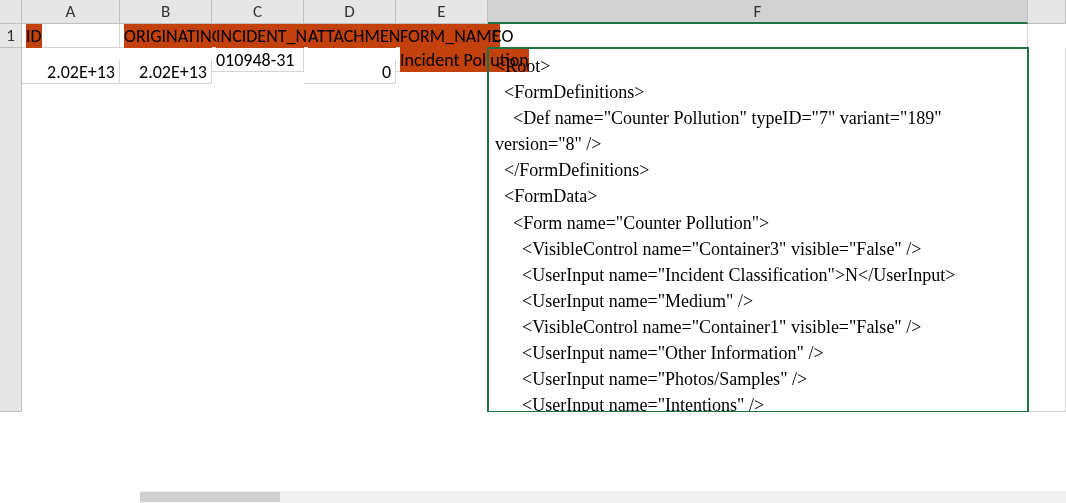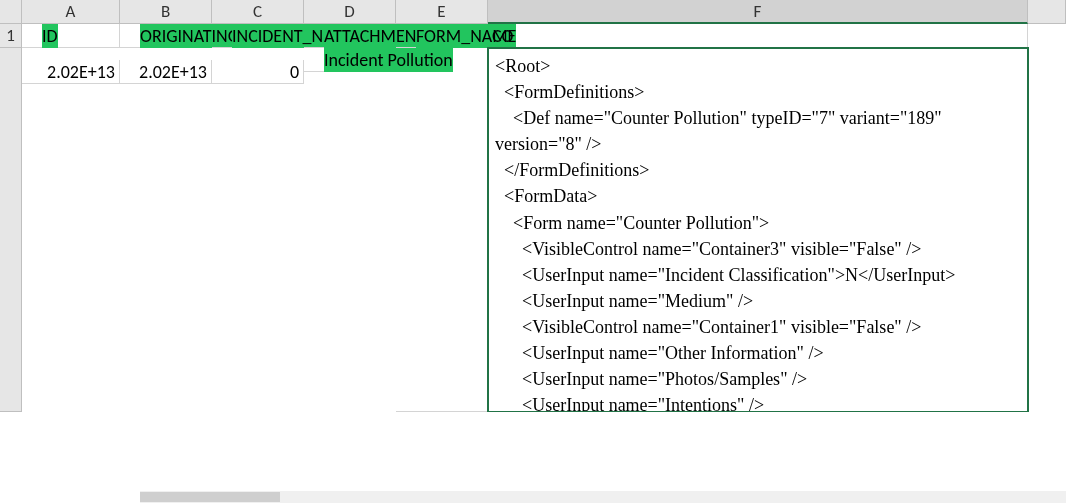--- a/index.html
+++ b/index.html
@@ -52,22 +52,21 @@
       overflow: hidden;
       position: relative;
     }
     .cell.right { text-align: right; margin-top: 12px; }
     .cell.overflow { overflow: visible; }
     .cell.overflow > span {
       position: absolute;
       left: 4px;
       top: 0;
       white-space: nowrap;
-      background: #22c55e;
-      margin-left: 16px;
+      background: #c2410c;
     }
     .active-cell {
       border: 2px solid #217346;
       padding: 4px 6px;
       line-height: 1.45;
       white-space: pre-wrap;
       font-family: Liberation Serif, serif;
       font-size: 18px;
       color: #000;
       overflow: hidden;
@@ -138,20 +137,21 @@
       <span>ATTACHMENT_ID</span>
     </div>
   <div class="cell overflow">
       <span>FORM_NAME</span>
     </div>
   <div class="cell">CO</div>
 
   <div class="row-header-2"></div>
   <div class="cell right" style="grid-row:3">2.02E+13</div>
   <div class="cell right" style="grid-row:3">2.02E+13</div>
+  <div class="cell" style="grid-row:3">010948-31</div>
   <div class="cell right" style="grid-row:3">0</div>
   <div class="cell overflow" style="grid-row:3">
       <span>Incident Pollution</span>
     </div>
   <div class="active-cell">&lt;Root&gt;
   &lt;FormDefinitions&gt;
     &lt;Def name="Counter Pollution" typeID="7" variant="189" version="8" /&gt;
   &lt;/FormDefinitions&gt;
   &lt;FormData&gt;
     &lt;Form name="Counter Pollution"&gt;

